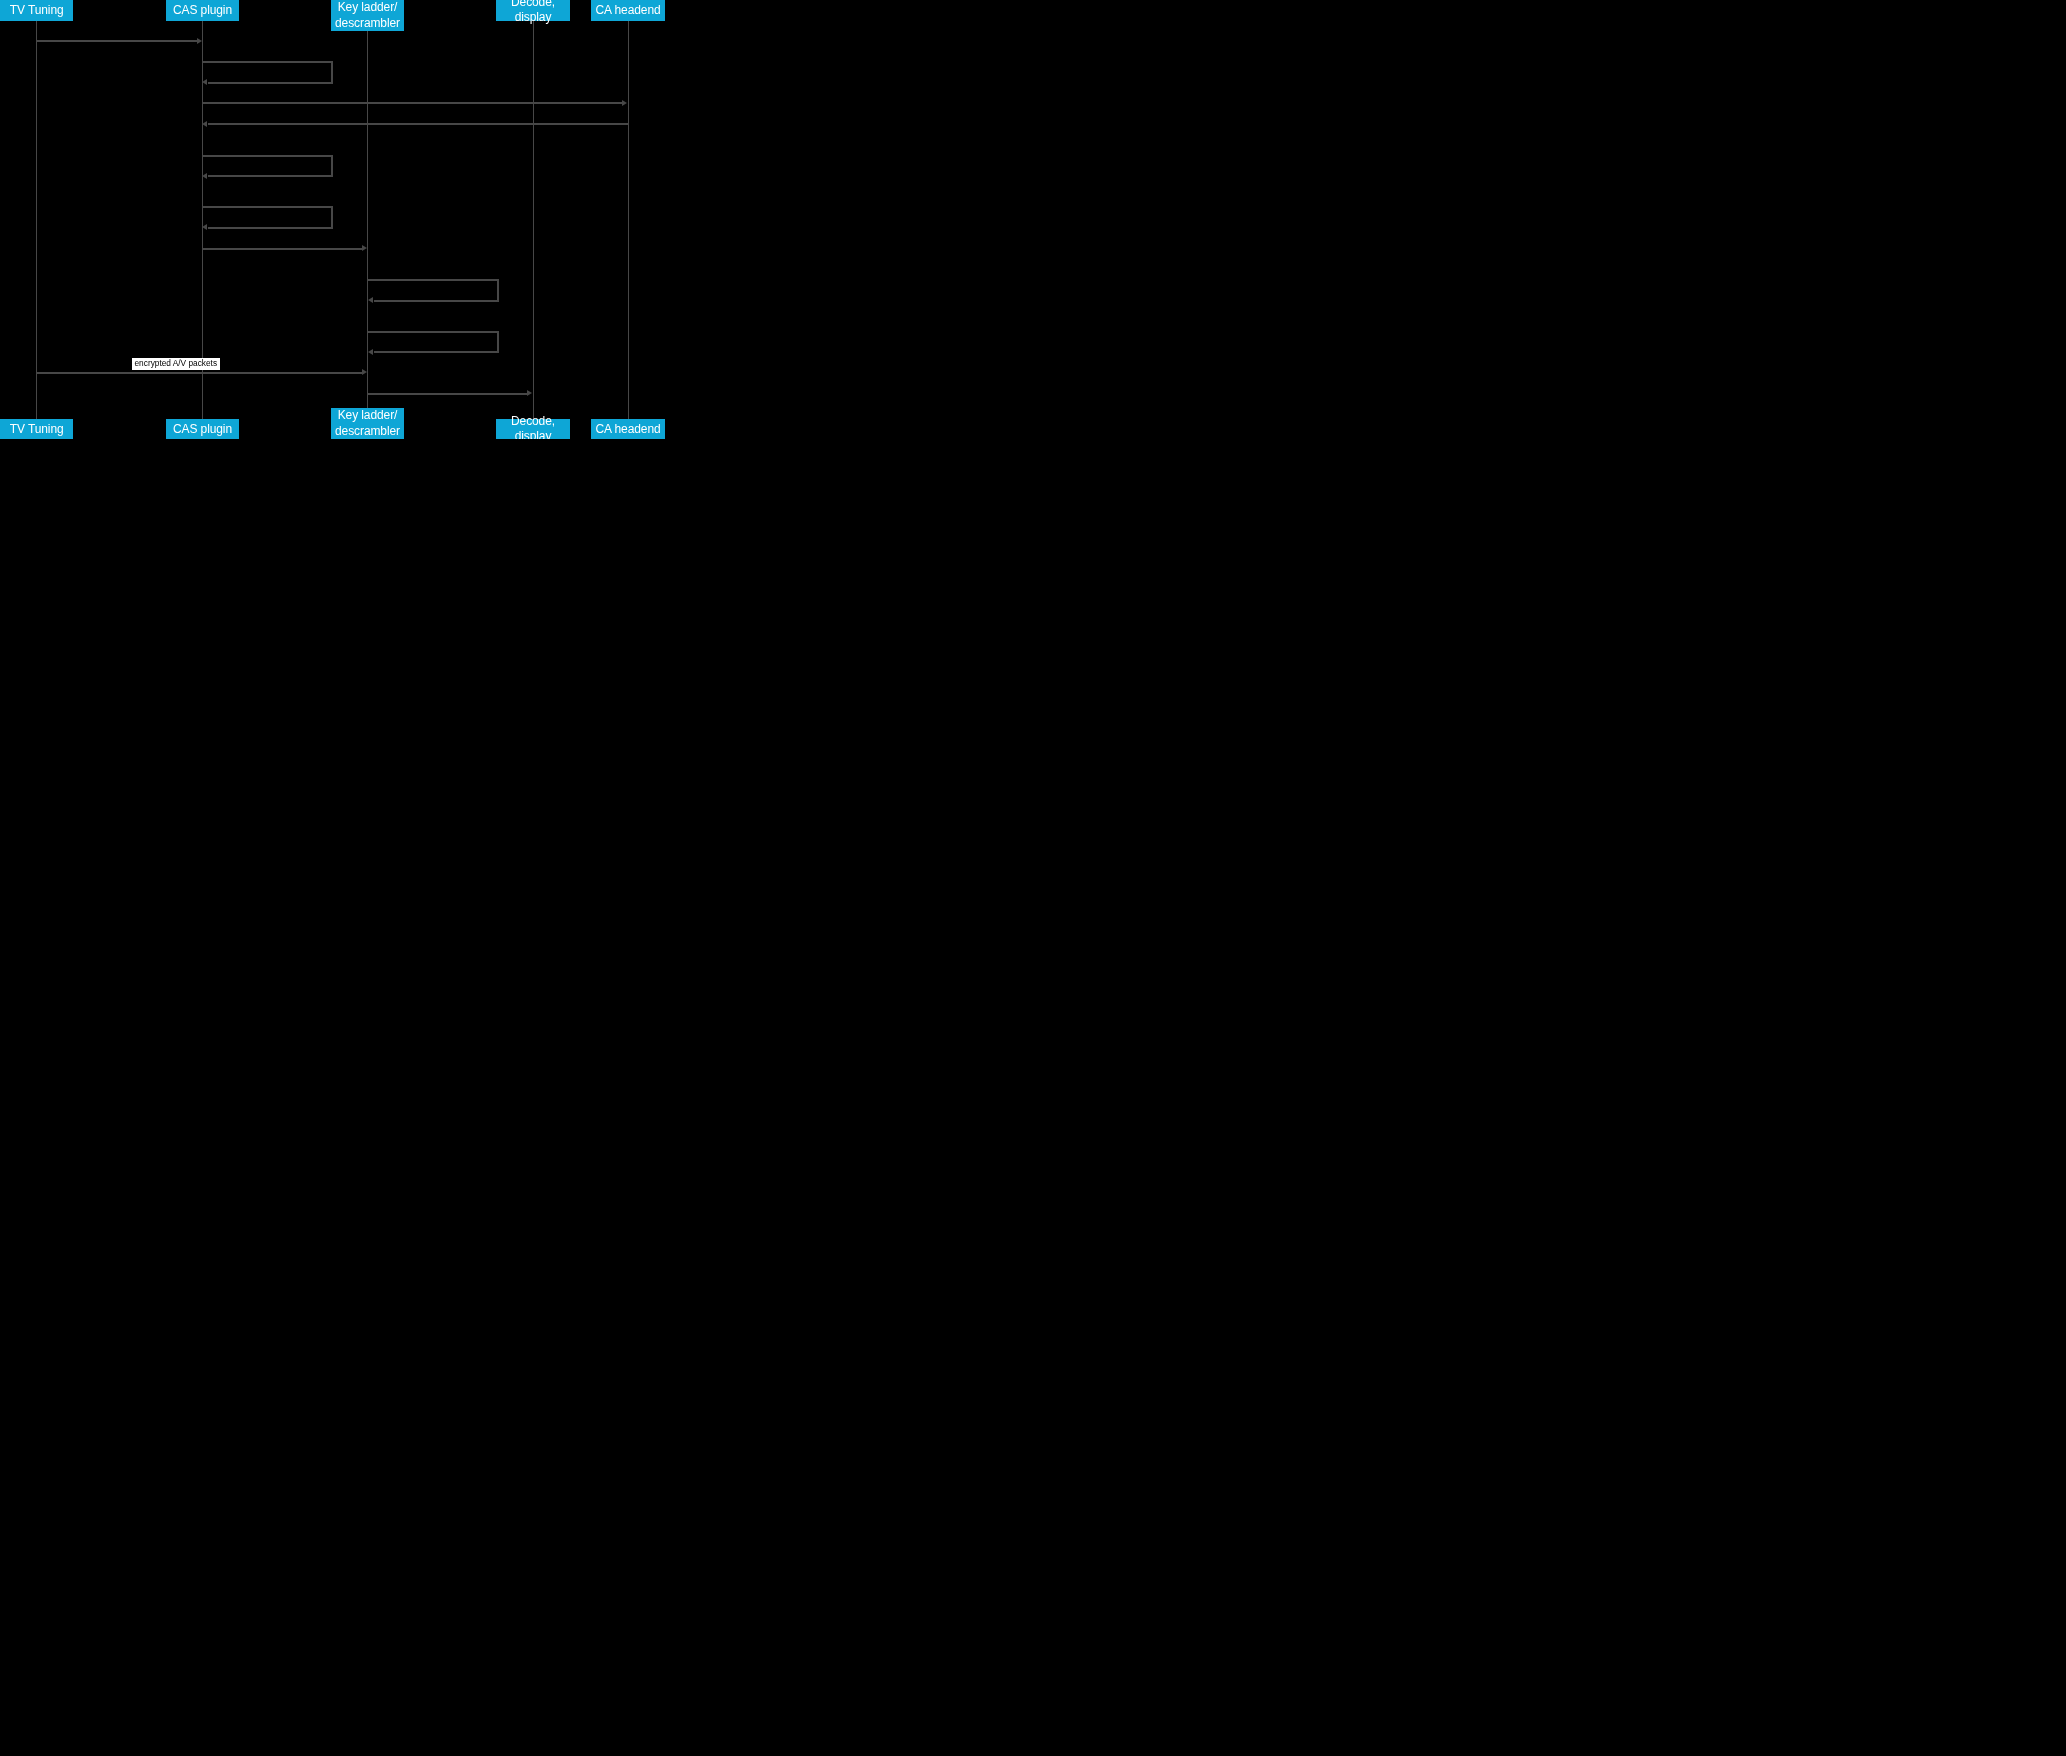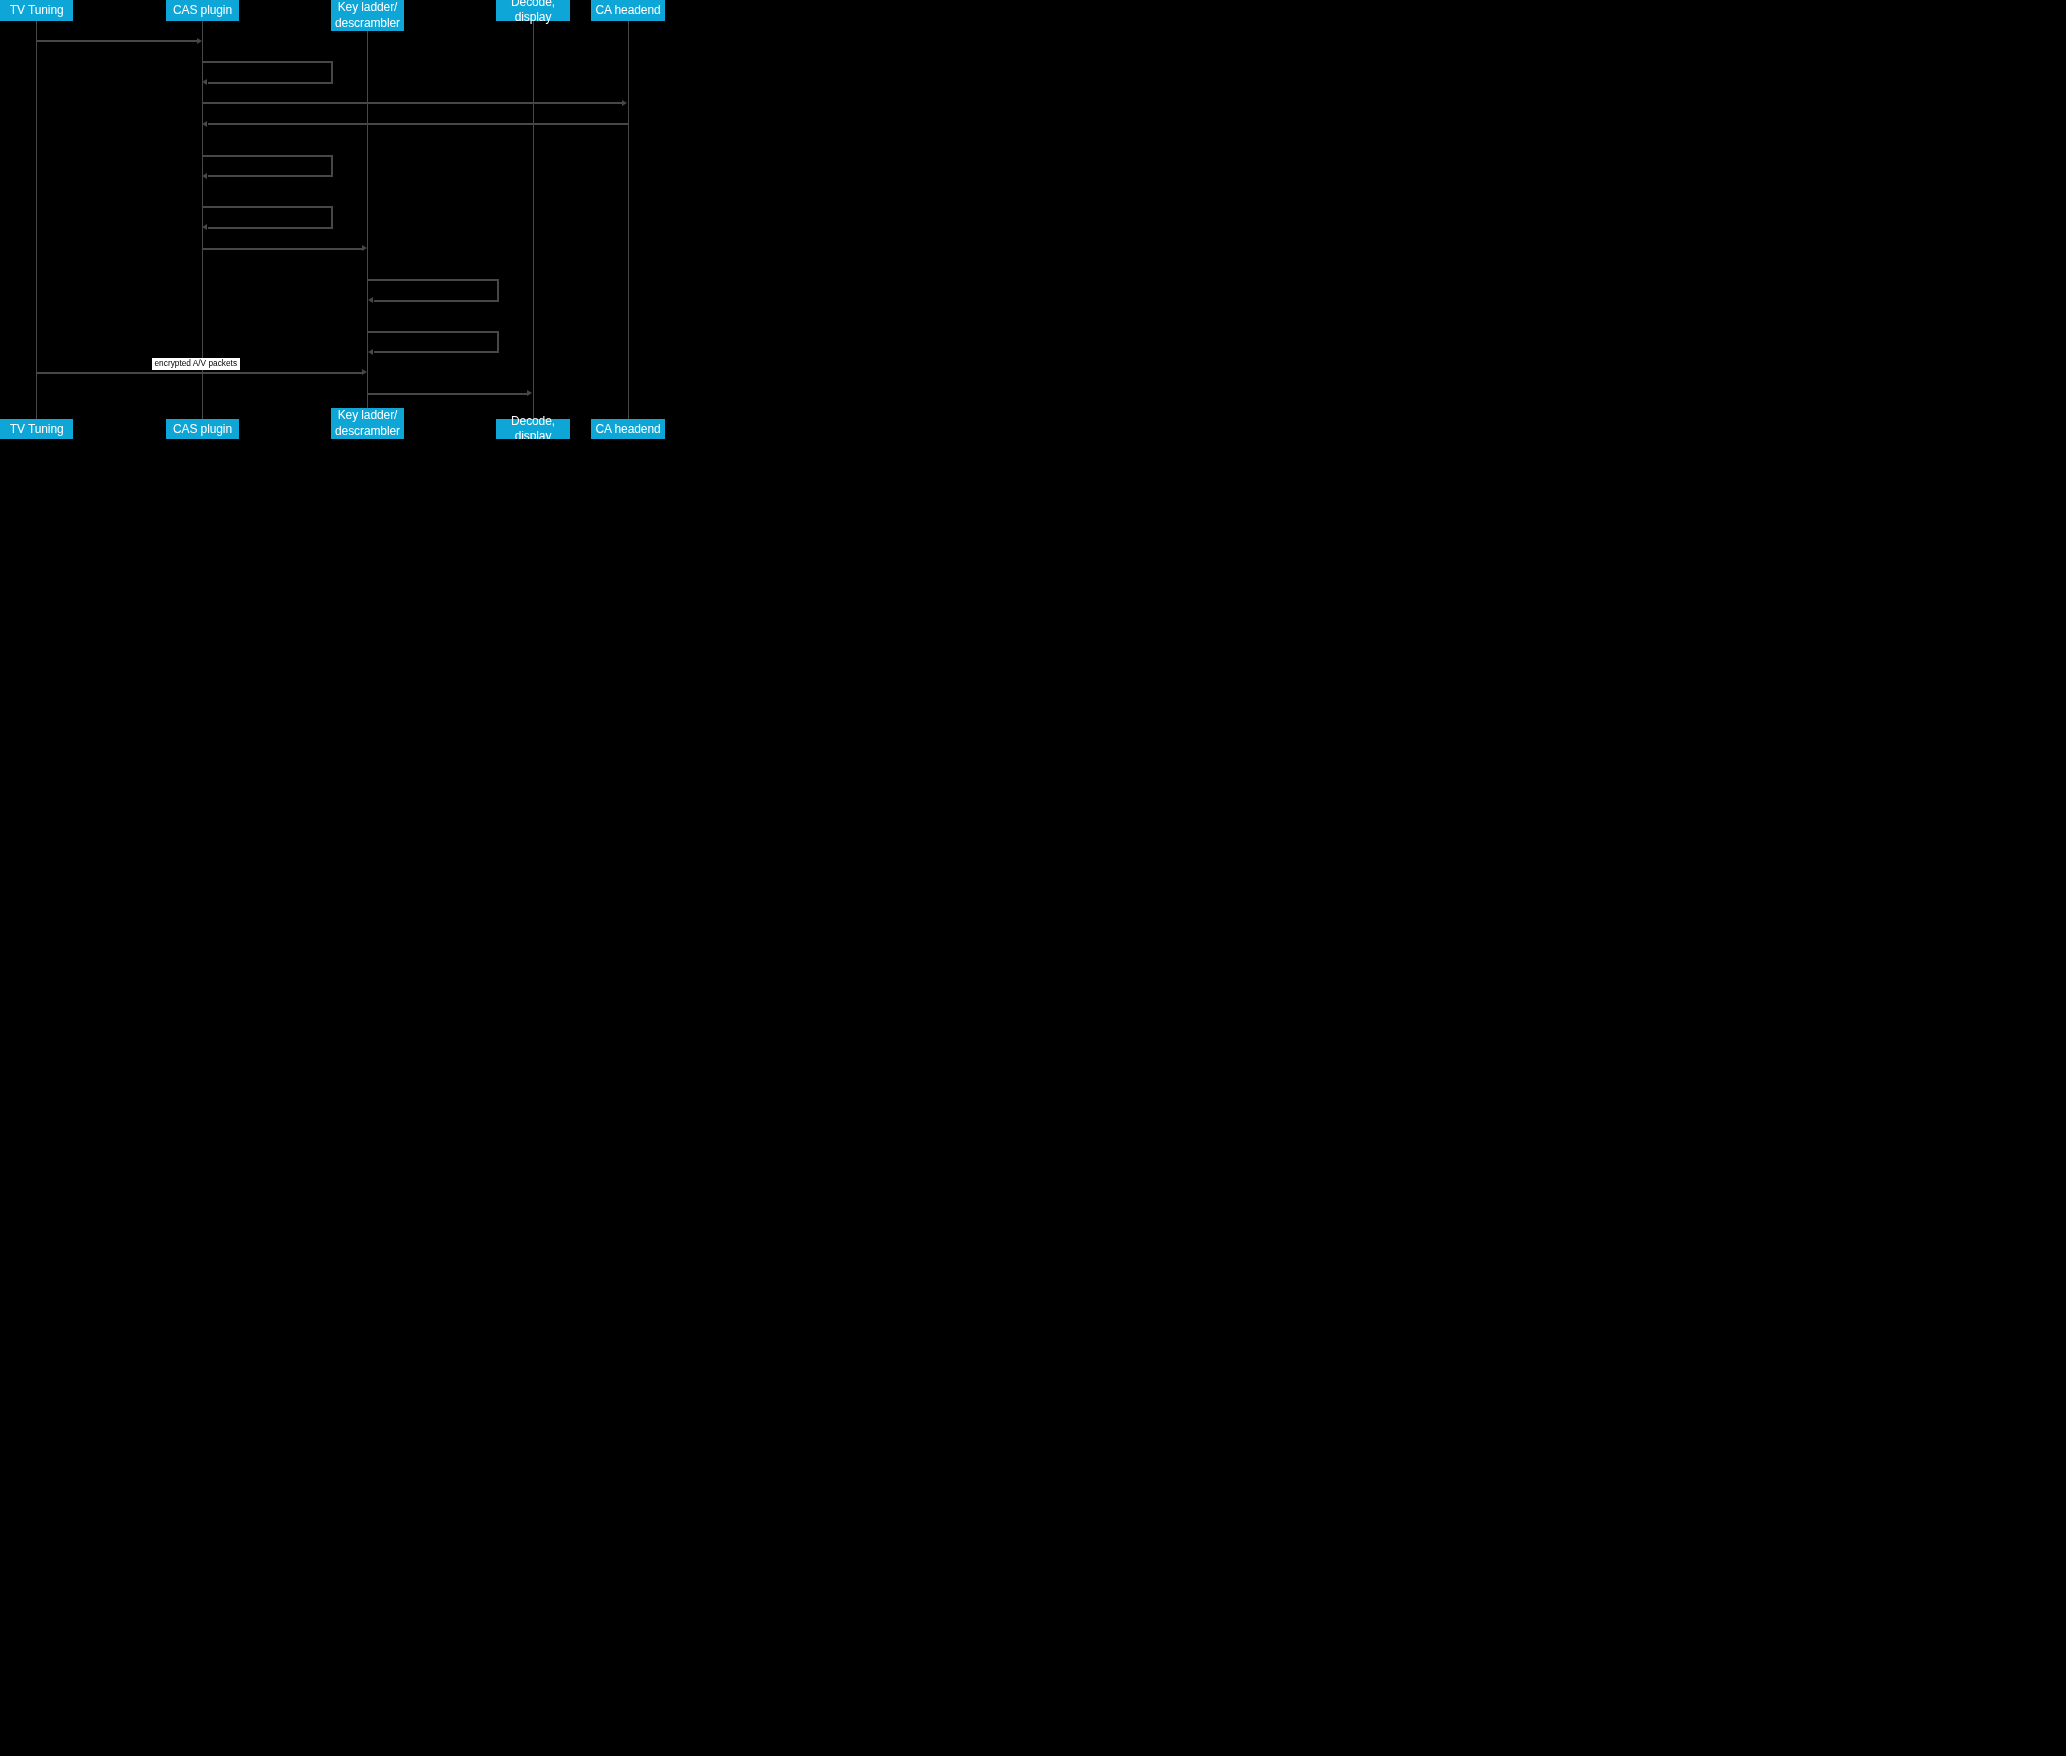--- a/index.html
+++ b/index.html
@@ -98,17 +98,17 @@
     <div class="msg-line" style="left: 368px; top: 279px; width: 131px; height: 1.7px;"></div>
     <div class="msg-line" style="left: 497px; top: 279px; width: 1.7px; height: 22px;"></div>
     <div class="msg-line" style="left: 374px; top: 300px; width: 125px; height: 1.7px;"></div>
     <div class="arrow-head left" style="left: 368px; top: 297px;"></div>
     <div class="msg-line" style="left: 368px; top: 331px; width: 131px; height: 1.7px;"></div>
     <div class="msg-line" style="left: 497px; top: 331px; width: 1.7px; height: 22px;"></div>
     <div class="msg-line" style="left: 374px; top: 351px; width: 125px; height: 1.7px;"></div>
     <div class="arrow-head left" style="left: 368px; top: 349px;"></div>
     <div class="msg-line" style="left: 37px; top: 372px; width: 325px; height: 1.7px;"></div>
     <div class="arrow-head right" style="left: 362px; top: 369px;"></div>
-    <div class="msg-label" style="left: 152px; top: 358px;">encrypted A/V packets</div>
+    <div class="msg-label" style="left: 132px; top: 358px;">encrypted A/V packets</div>
     <div class="msg-line" style="left: 368px; top: 393px; width: 160px; height: 1.7px;"></div>
     <div class="arrow-head right" style="left: 527px; top: 390px;"></div>
   </div>
 
 
 </body></html>

